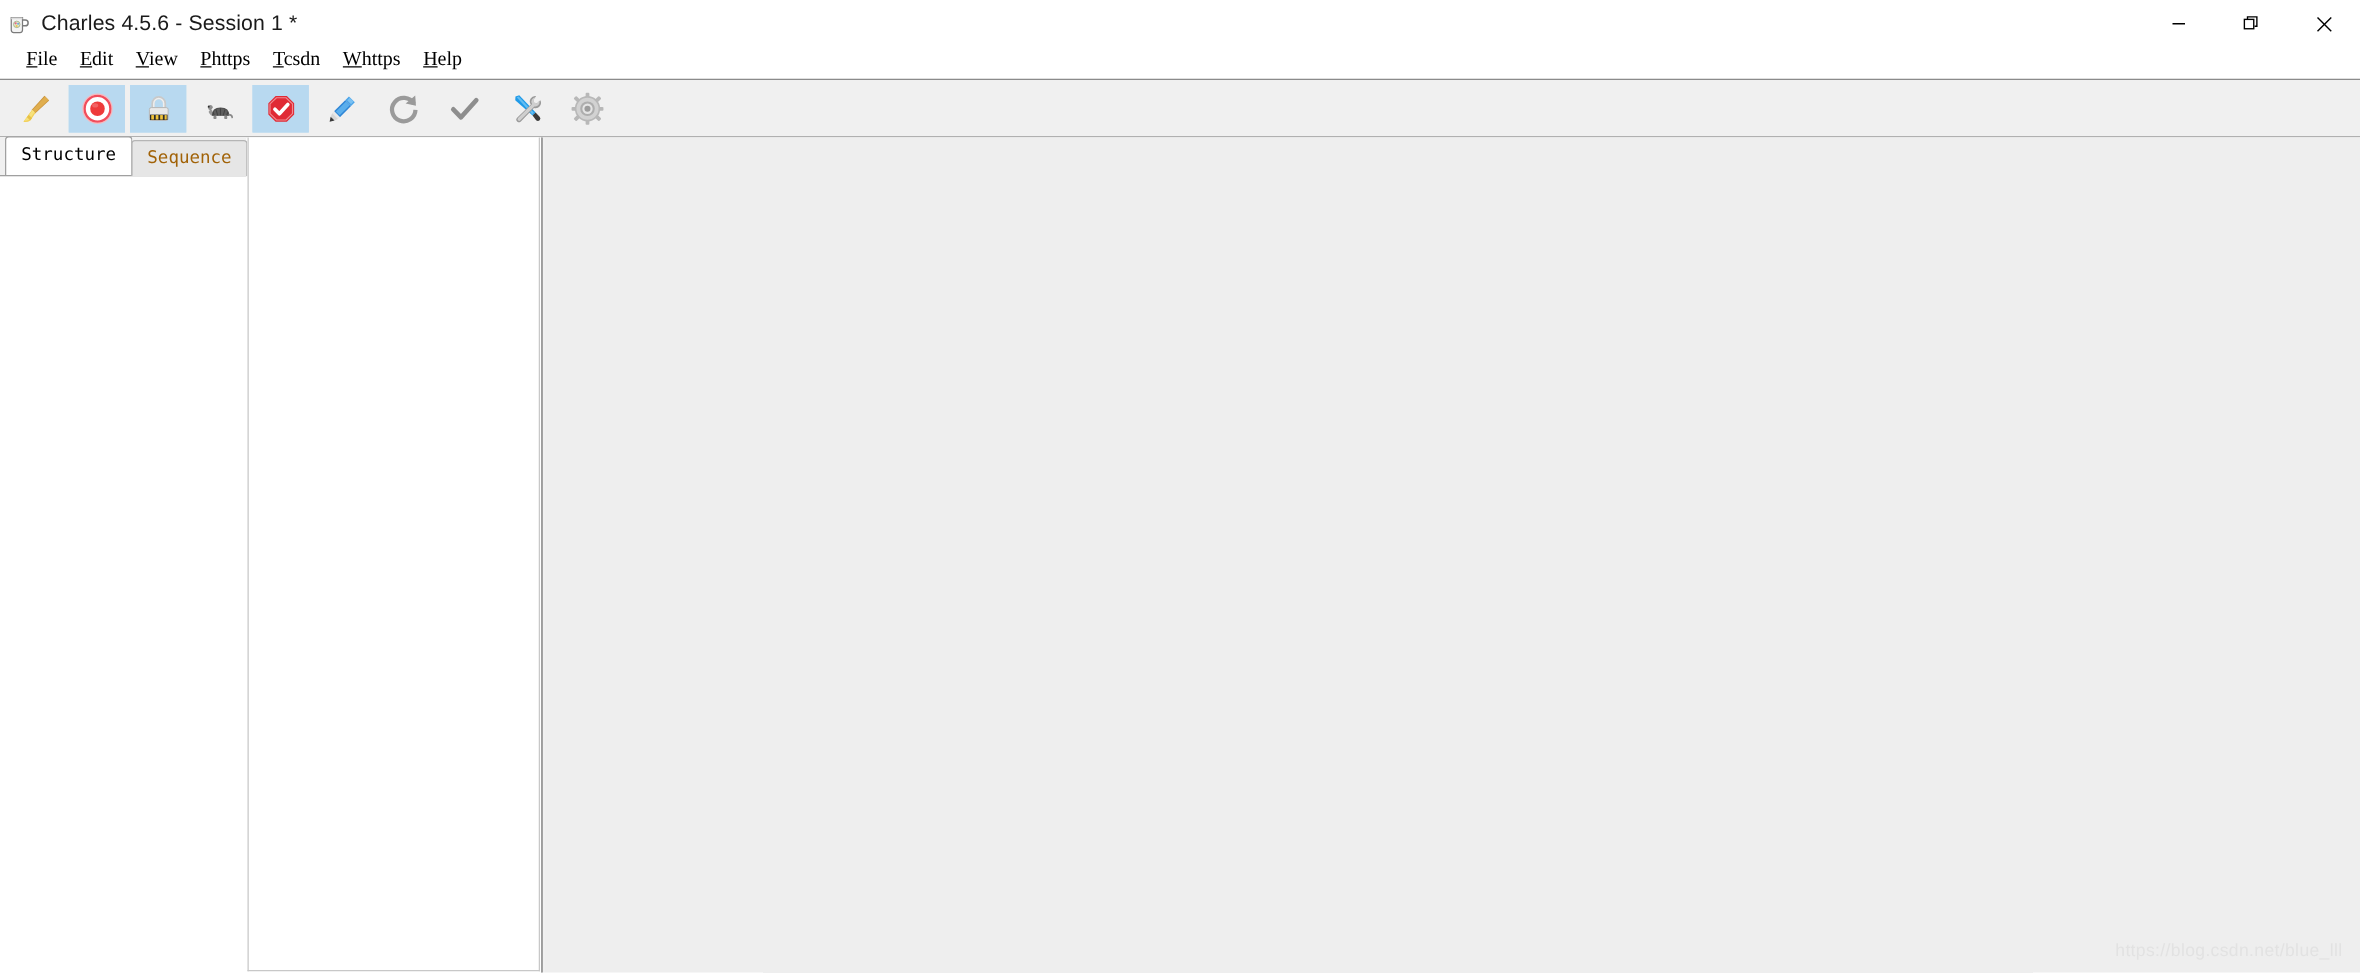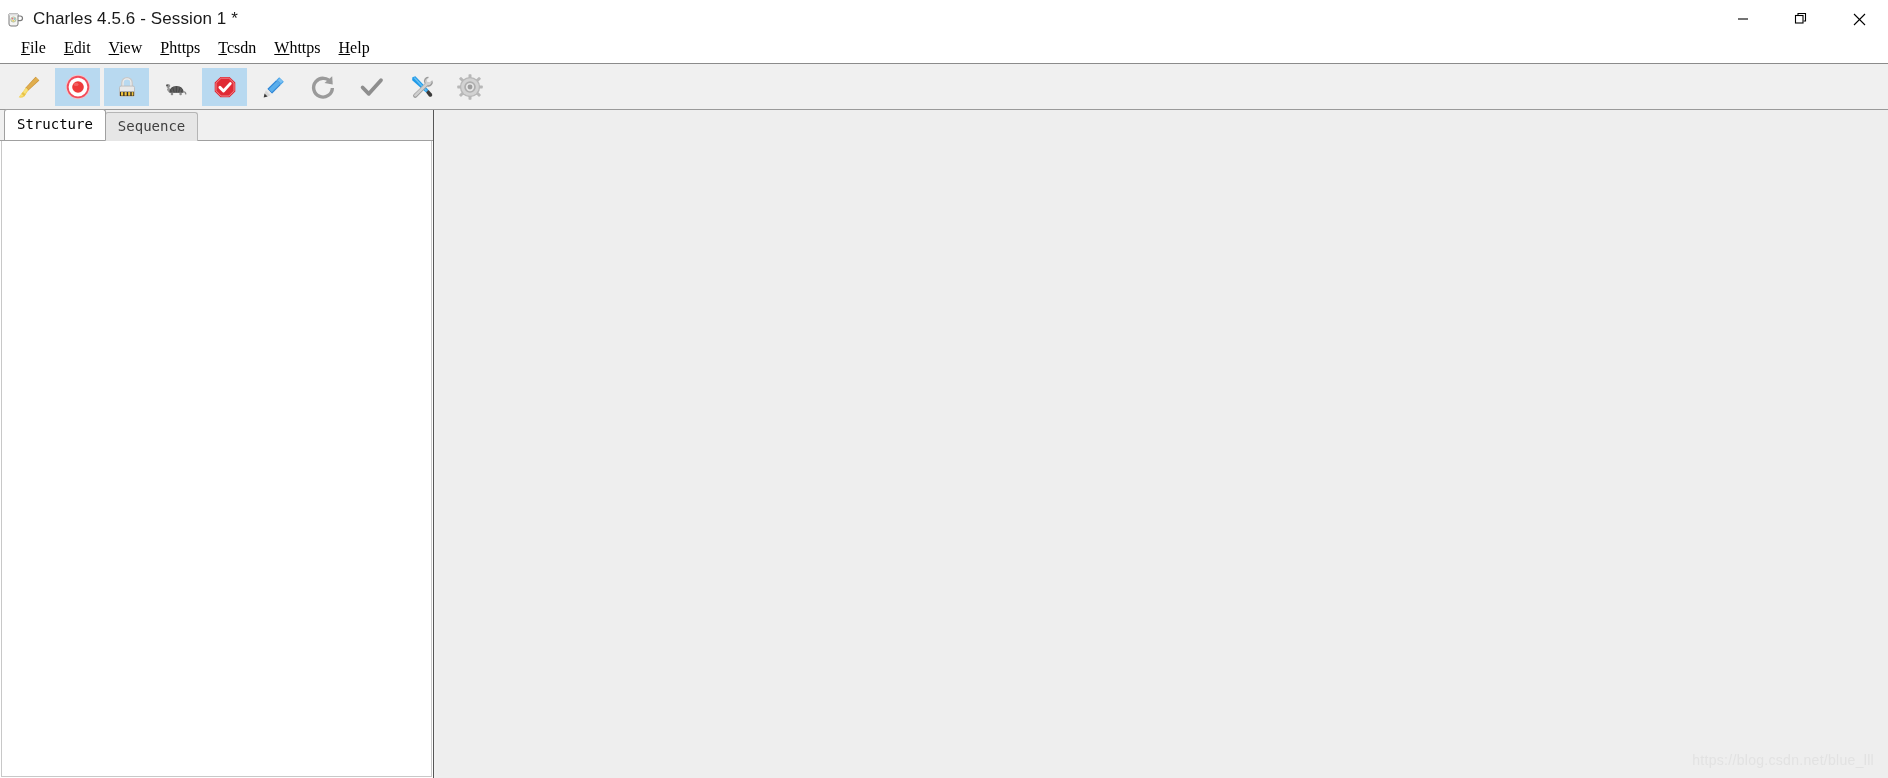--- a/index.html
+++ b/index.html
@@ -123,39 +123,39 @@
     flex: 1 1 auto;
     display: flex;
     background: #ffffff;
     min-height: 0;
   }
   .left-pane {
     width: 433px;
     min-width: 433px;
     background: #ffffff;
     display: flex;
-    flex-direction: column;
+    flex-direction: row;
     box-sizing: border-box;
     position: relative;
   }
   .tabstrip {
     height: 31px;
     min-height: 31px;
     background: #f0f0f0;
     display: flex;
     align-items: flex-end;
     padding-left: 4px;
     box-sizing: border-box;
     position: relative;
     border-bottom: 1px solid #a0a0a0;
   }
   .tab {
     font-family: "DejaVu Sans Mono", monospace;
     font-size: 14px;
-    color: #404040;
+    color: #a16207;
     padding: 5px 12px 6px 12px;
     background: #e6e6e6;
     border: 1px solid #b5b5b5;
     border-bottom: none;
     border-radius: 3px 3px 0 0;
     margin-right: -1px;
     cursor: default;
     line-height: 17px;
     box-sizing: border-box;
     position: relative;

